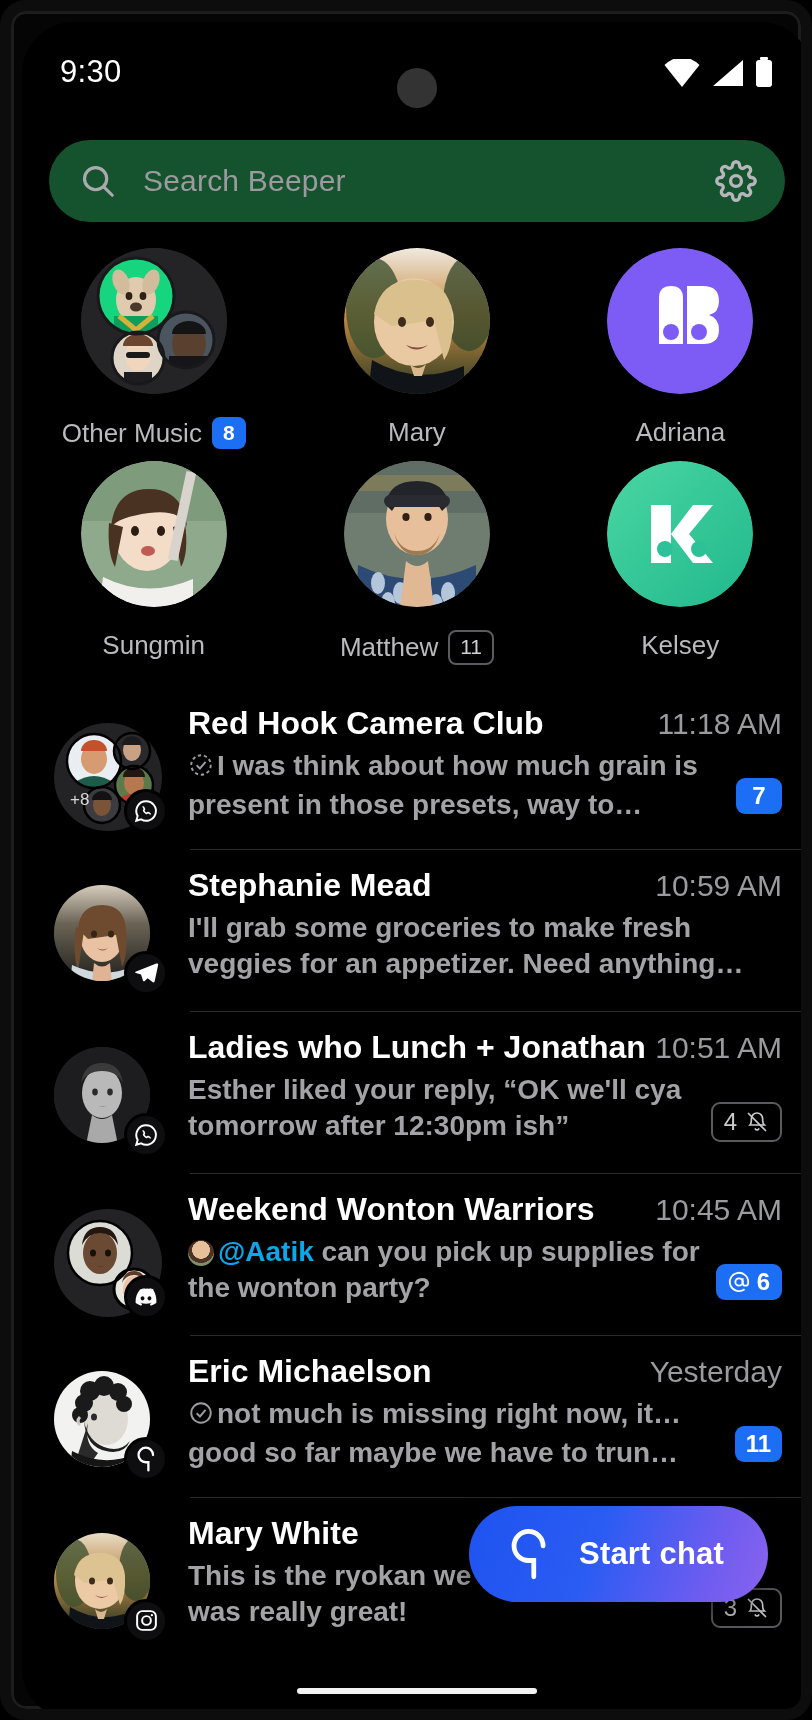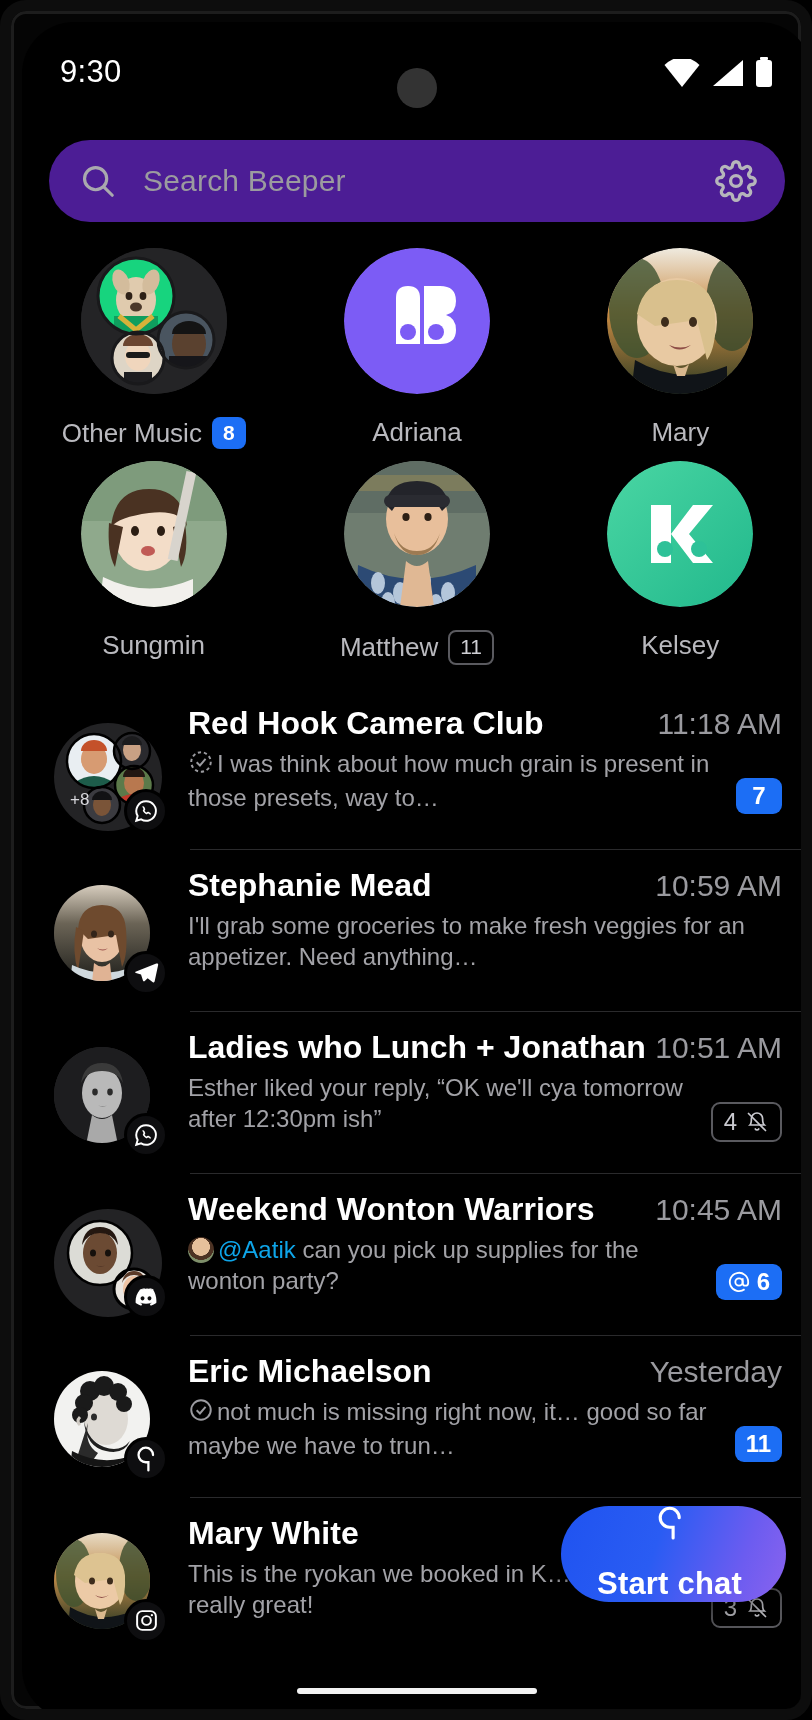--- a/index.html
+++ b/index.html
@@ -41,21 +41,21 @@
   }
   #status-icons {
     margin-left: auto; display: flex; align-items: flex-end; gap: 10px;
   }
   .si { display: block; }
 
   
   #search-bar {
     margin: 18px 27px 0 27px;
     height: 82px; border-radius: 41px;
-    background: #4c1d95;
+    background: #14532d;
     display: flex; align-items: center;
     padding: 0 28px 0 30px;
   }
   #search-placeholder {
     flex: 1; color: #9b9b9f; font-size: 30px;
     margin-left: 26px; letter-spacing: .2px;
   }
 
   
   #pinned {
@@ -133,21 +133,21 @@
     white-space: nowrap; overflow: hidden; text-overflow: ellipsis;
   }
   .chat-time {
     margin-left: auto; color: #9a9a9f; font-size: 30px;
     white-space: nowrap;
   }
   .chat-prev-wrap {
     display: flex; align-items: flex-start; margin-top: 6px; gap: 16px;
   }
   .chat-prev {
-    flex: 1; color: #a2a2a7; font-size: 24px; line-height: 1.32;
+    flex: 1; color: #a2a2a7; font-size: 28px; line-height: 1.32; font-weight: bold;
   }
   .chat-prev .mention { color: #0ea5e9; }
   .chat-prev .inline-ic {
     display: inline-block; vertical-align: -3px; margin-right: 3px;
   }
   .chat-prev .inline-av {
     display: inline-block; width: 26px; height: 26px;
     border-radius: 50%; vertical-align: -5px;
     background-size: cover; background-position: center;
     margin-right: 4px;
@@ -163,27 +163,26 @@
     display: flex; align-items: center; gap: 7px; padding: 4px 12px;
   }
   .unread.muted {
     background: transparent; color: #c9c9cf;
     border: 2px solid #5a5a5f; font-weight: 400;
     display: flex; align-items: center; gap: 8px;
   }
 
   
   #start-chat {
-    position: absolute; right: 26px; bottom: 118px;
+    position: absolute; right: 44px; bottom: 118px;
     height: 96px; border-radius: 48px;
     background: linear-gradient(110deg, #1f53f0 0%, #2a5cf3 42%, #6c5cf0 78%, #8a63ee 100%);
     display: flex; align-items: center; gap: 26px;
     padding: 0 44px 0 36px;
     box-shadow: 0 8px 28px rgba(0,0,0,.55);
-    flex-direction: column;
   }
   #start-chat-label {
     color: #fff; font-size: 31px; font-weight: 700; letter-spacing: .2px;
   }
 
   
   #home-indicator {
     position: absolute; left: 50%; bottom: 26px;
     transform: translateX(-50%);
     width: 240px; height: 6px; border-radius: 3px;
@@ -277,35 +276,20 @@
         </div>
         <div class="pin-label-row">
           <div class="pin-label">Other Music</div>
           <div class="pin-badge">8</div>
         </div>
       </div>
 
       <div class="pin-item">
         <div class="pin-av">
           <svg width="146" height="146" viewBox="0 0 146 146">
-            <circle cx="73" cy="73" r="73" fill="#7c5cf5"></circle>
-            <path d="M52 50 q0-12 12-12 q12 0 12 12 l0 46 l-24 0 z" fill="#fff"></path>
-            <path d="M80 38 l16 0 q16 0 16 15 q0 12 -10 14 q10 3 10 15 q0 14 -16 14 l-16 0 z" fill="#fff"></path>
-            <circle cx="64" cy="84" r="8" fill="#7c5cf5"></circle>
-            <circle cx="92" cy="84" r="8" fill="#7c5cf5"></circle>
-          </svg>
-        </div>
-        <div class="pin-label-row">
-          <div class="pin-label">Adriana</div>
-        </div>
-      </div>
-
-      <div class="pin-item">
-        <div class="pin-av">
-          <svg width="146" height="146" viewBox="0 0 146 146">
             <defs>
                   <clipPath id="mcl">
                     <circle cx="73" cy="73" r="73"></circle>
                   </clipPath>
               <linearGradient id="mbg" x1="0" y1="0" x2="0" y2="1">
                 <stop offset="0%" stop-color="#efeadf"></stop>
                     <stop offset="45%" stop-color="#c98a42"></stop>
                 <stop offset="100%" stop-color="#2a3a22"></stop>
               </linearGradient>
             </defs>
@@ -318,20 +302,35 @@
               <ellipse cx="58" cy="74" rx="4" ry="5" fill="#3d2c1c"></ellipse>
               <ellipse cx="86" cy="74" rx="4" ry="5" fill="#3d2c1c"></ellipse>
               <path d="M62 97 q10 9 22 0 q-10 5 -22 0" fill="#8d4d46"></path>
               <path d="M28 112 q44 26 92 6 l0 28 l-96 0 z" fill="#101418"></path>
               <path d="M66 116 q8 8 16 0 l-4 12 l-8 0 z" fill="#d9b88e"></path>
             </g>
           </svg>
         </div>
         <div class="pin-label-row">
           <div class="pin-label">Mary</div>
+        </div>
+      </div>
+
+      <div class="pin-item">
+        <div class="pin-av">
+          <svg width="146" height="146" viewBox="0 0 146 146">
+            <circle cx="73" cy="73" r="73" fill="#7c5cf5"></circle>
+            <path d="M52 50 q0-12 12-12 q12 0 12 12 l0 46 l-24 0 z" fill="#fff"></path>
+            <path d="M80 38 l16 0 q16 0 16 15 q0 12 -10 14 q10 3 10 15 q0 14 -16 14 l-16 0 z" fill="#fff"></path>
+            <circle cx="64" cy="84" r="8" fill="#7c5cf5"></circle>
+            <circle cx="92" cy="84" r="8" fill="#7c5cf5"></circle>
+          </svg>
+        </div>
+        <div class="pin-label-row">
+          <div class="pin-label">Adriana</div>
         </div>
       </div>
     </div>
 
     <div class="pin-row">
 
       <div class="pin-item">
         <div class="pin-av">
           <svg width="146" height="146" viewBox="0 0 146 146">
             <defs>

